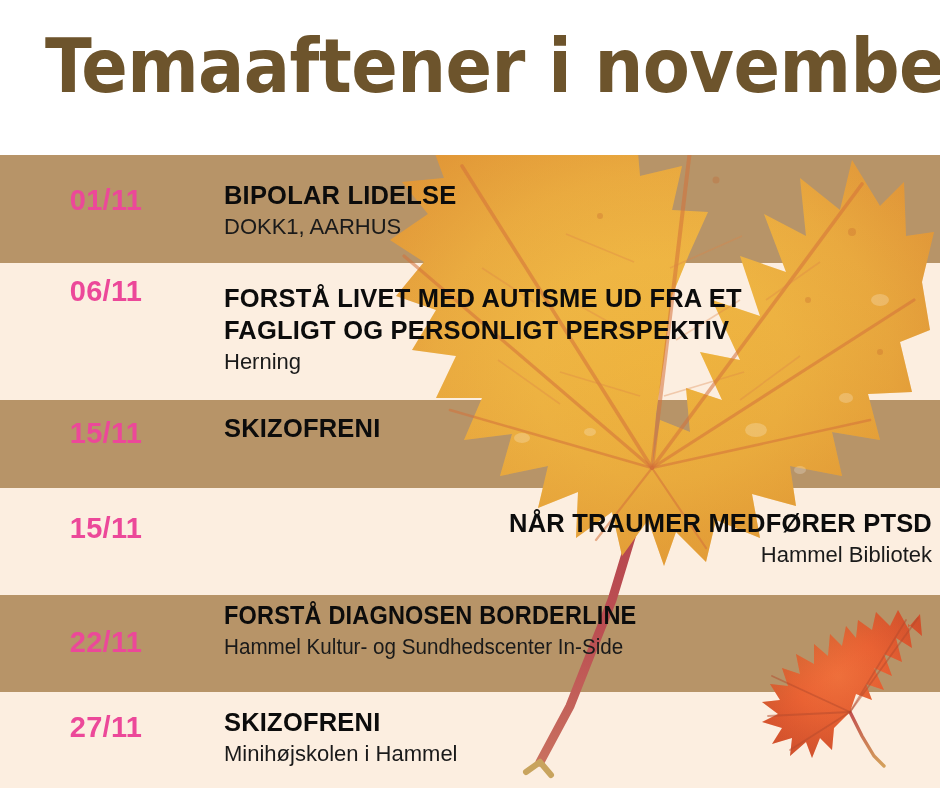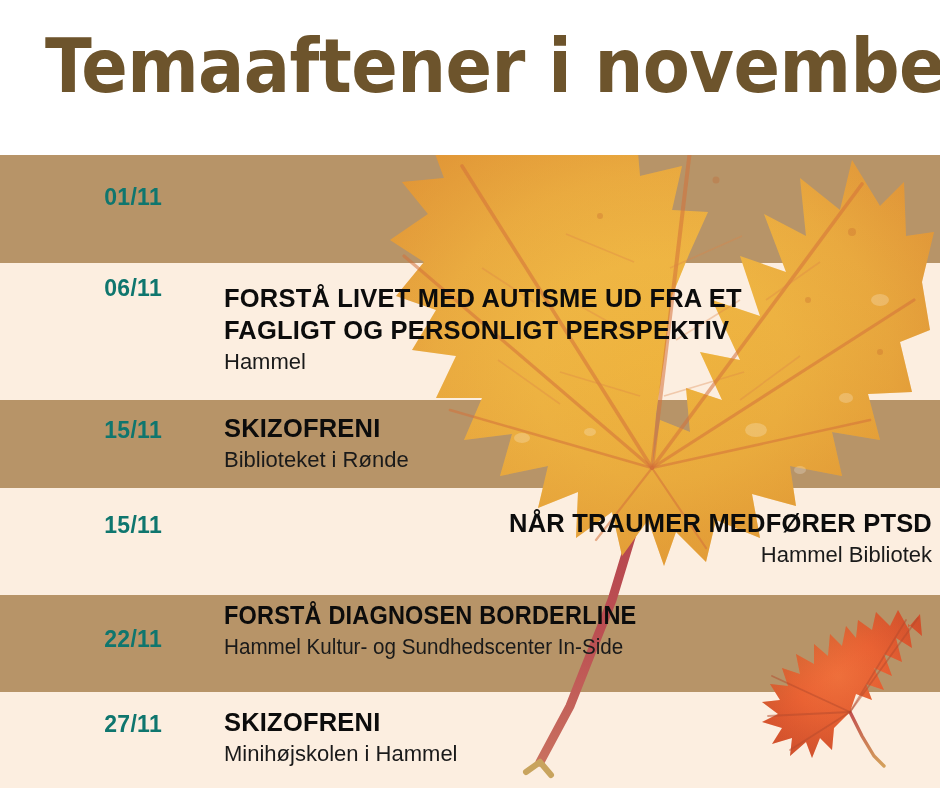--- a/index.html
+++ b/index.html
@@ -36,22 +36,22 @@
   .bands{position:absolute;left:0;top:0;width:940px;height:788px;z-index:1;}
   .band{position:absolute;left:0;width:940px;}
 
   
   .leaf-layer{position:absolute;left:0;top:0;width:940px;height:788px;z-index:2;pointer-events:none;}
 
   
   .rows{position:absolute;left:0;top:0;width:940px;height:788px;z-index:4;}
   .row{position:absolute;left:0;width:940px;}
   .row-date{
-    position:absolute;left:50px;width:112px;text-align:right;
-    color:#0f766e;font-weight:700;font-size:23px;letter-spacing:0.3px;
+    position:absolute;left:50px;width:112px;text-align:center;
+    color:#ec4899;font-weight:700;font-size:29px;letter-spacing:0.3px;
   }
   .row-body{position:absolute;left:224px;right:8px;}
   .row-title{
     color:#0c0c0c;font-weight:700;font-size:25.5px;letter-spacing:0.2px;
     line-height:32px;text-transform:uppercase;
   }
   .row-title .tline{display:block;}
   .row-place{
     color:#1a1a1a;font-weight:400;font-size:22px;line-height:28px;
     margin-top:2px;
@@ -221,40 +221,45 @@
   </svg>
 
   <div class="header">
     <div class="header-title">Temaaftener i november</div>
   </div>
 
   <div class="rows">
 
     <div class="row" style="top:155px;height:108px;">
       <div class="row-date" style="top:29px;">01/11</div>
+      <div class="row-body" style="top:24px;">
+        <div class="row-title">
+          <span class="tline">BIPOLAR LIDELSE</span>
+        </div>
+        <div class="row-place">DOKK1, AARHUS</div>
+      </div>
     </div>
 
     <div class="row" style="top:263px;height:137px;">
       <div class="row-date" style="top:12px;">06/11</div>
       <div class="row-body" style="top:19px;">
         <div class="row-title">
           <span class="tline">FORSTÅ LIVET MED AUTISME UD FRA ET</span>
           <span class="tline">FAGLIGT OG PERSONLIGT PERSPEKTIV</span>
         </div>
-        <div class="row-place">Hammel</div>
+        <div class="row-place">Herning</div>
       </div>
     </div>
 
     <div class="row" style="top:400px;height:88px;">
       <div class="row-date" style="top:17px;">15/11</div>
       <div class="row-body" style="top:12px;">
         <div class="row-title">
           <span class="tline">SKIZOFRENI</span>
         </div>
-        <div class="row-place">Biblioteket i Rønde</div>
       </div>
     </div>
 
     <div class="row" style="top:488px;height:107px;">
       <div class="row-date" style="top:24px;">15/11</div>
       <div class="row-body" style="top:19px;text-align:right;">
         <div class="row-title">
           <span class="tline">NÅR TRAUMER MEDFØRER PTSD</span>
         </div>
         <div class="row-place">Hammel Bibliotek</div>

